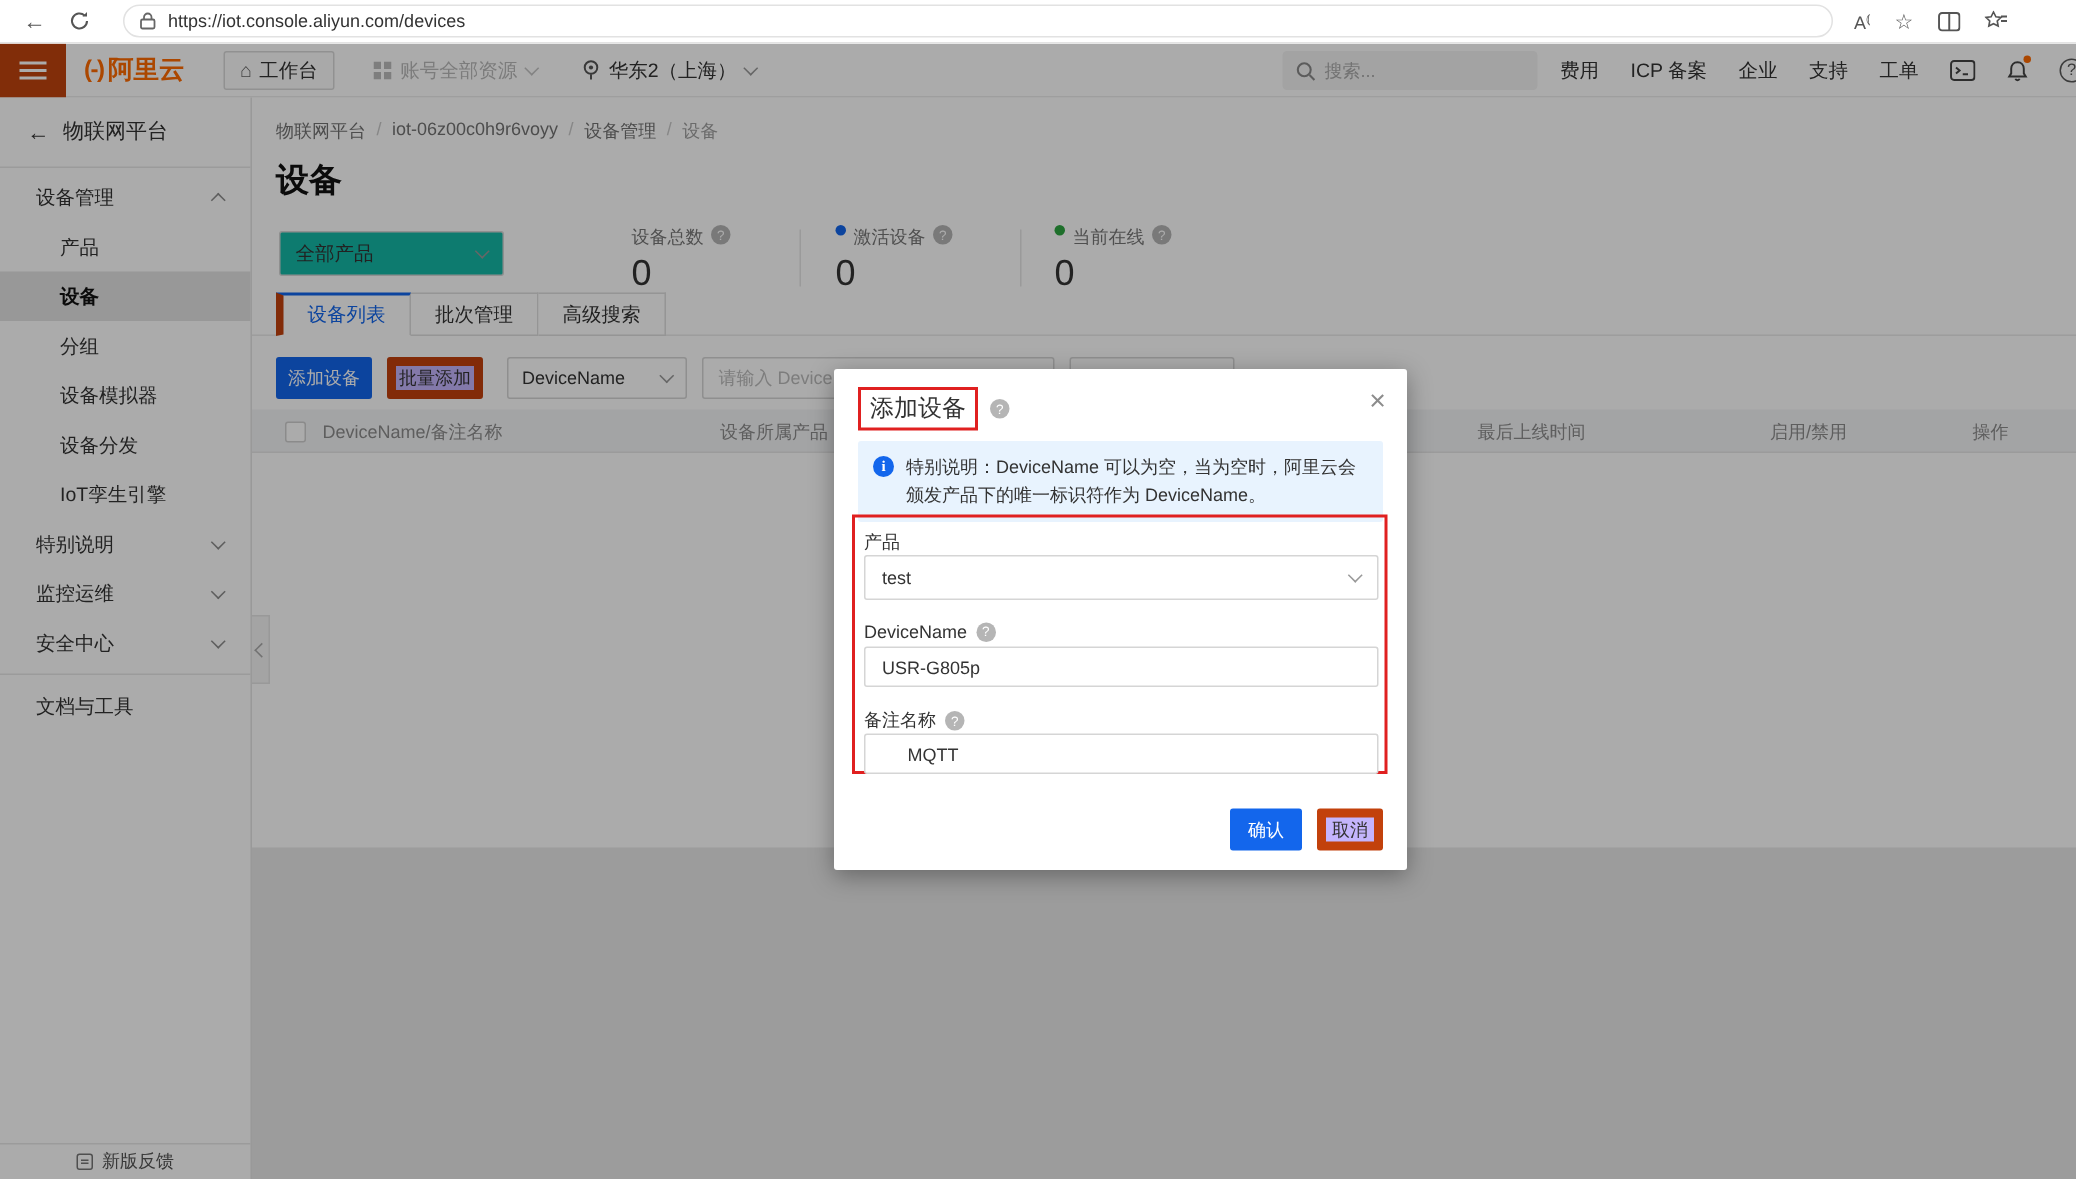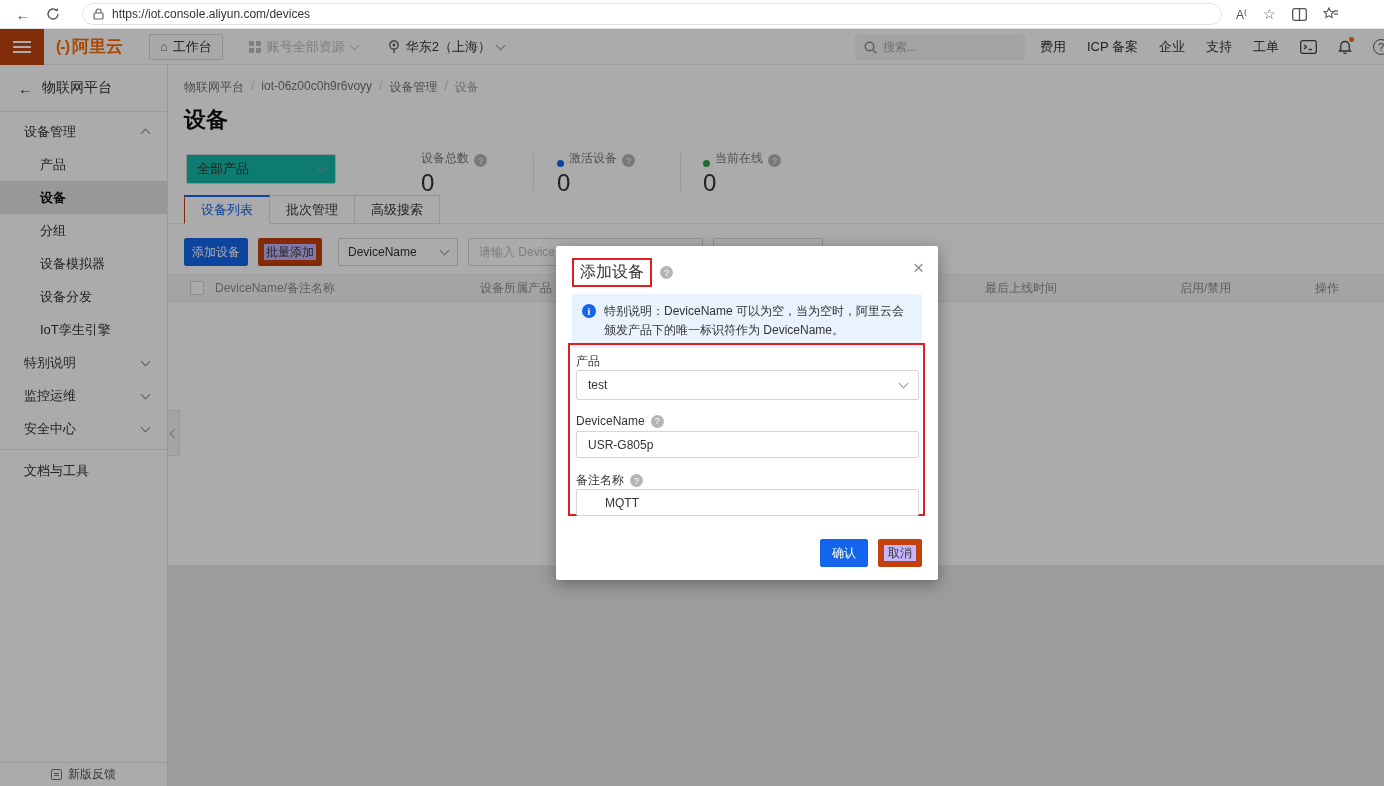--- a/index.html
+++ b/index.html
@@ -61,30 +61,30 @@
 
   
   .main { position:absolute; left:168px; top:36px; width:1216px; height:721px; background:#fff; }
   .breadcrumb { position:absolute; left:16px; top:14px; font-size:12px; color:#737373; display:flex; gap:7px; }
   .breadcrumb .sep { color:#c9c9c9; }
   .bc-link { cursor:pointer; }
   .bc-cur { color:#a0a0a0; }
   .page-title { position:absolute; left:16px; top:40px; font-size:22px; font-weight:bold; color:#111; }
   .prod-select { position:absolute; left:18px; top:89px; width:150px; height:30px; border:1px solid #d5d5d5; border-radius:2px; display:flex; align-items:center; justify-content:space-between; padding:0 10px; font-size:13px; color:#333; cursor:pointer; background:#14b8a6; }
   .stat { position:absolute; top:85px; }
-  .stat-label { font-size:12px; color:#777; display:flex; align-items:flex-end; gap:5px; }
+  .stat-label { font-size:12px; color:#777; display:flex; align-items:flex-start; gap:5px; }
   .stat-value { font-size:24px; color:#333; margin-top:2px; }
   .dot { width:7px; height:7px; border-radius:50%; display:inline-block; }
   .qmark { width:13px; height:13px; border-radius:50%; background:#b5b5b5; color:#fff; font-size:9px; display:inline-flex; align-items:center; justify-content:center; cursor:pointer; flex:none; }
   .stat-div { position:absolute; top:88px; width:1px; height:38px; background:#e6e6e6; }
 
   
   .tabs { position:absolute; left:16px; top:130px; display:flex; }
   .tab { height:29px; padding:0 16px; display:flex; align-items:center; font-size:13px; color:#333; border:1px solid #dedede; border-left:none; cursor:pointer; background:#fff; }
-  .tab:first-child { border-left:1px solid #c2410c; }
+  .tab:first-child { border-left:5px solid #c2410c; }
   .tab.active { border-top:2px solid #1366ec; color:#1366ec; border-bottom:1px solid #fff; }
   .tab-baseline { position:absolute; left:0; top:158px; width:1216px; height:1px; background:#eaeaea; }
 
   
   .btn { height:28px; border-radius:2px; font-size:12px; display:flex; align-items:center; justify-content:center; cursor:pointer; }
   .btn-primary { background:#1366ec; color:#fff; border:1px solid #1366ec; }
   .btn-plain { background:#c4b5fd; color:#333; border:6px solid #c2410c; }
   .toolbar-add { position:absolute; left:16px; top:173px; width:64px; }
   .toolbar-batch { position:absolute; left:90px; top:173px; width:64px; }
   .field-select { position:absolute; left:170px; top:173px; width:120px; height:28px; border:1px solid #d5d5d5; border-radius:2px; display:flex; align-items:center; justify-content:space-between; padding:0 9px; font-size:12px; color:#333; background:#fff; cursor:pointer; }

